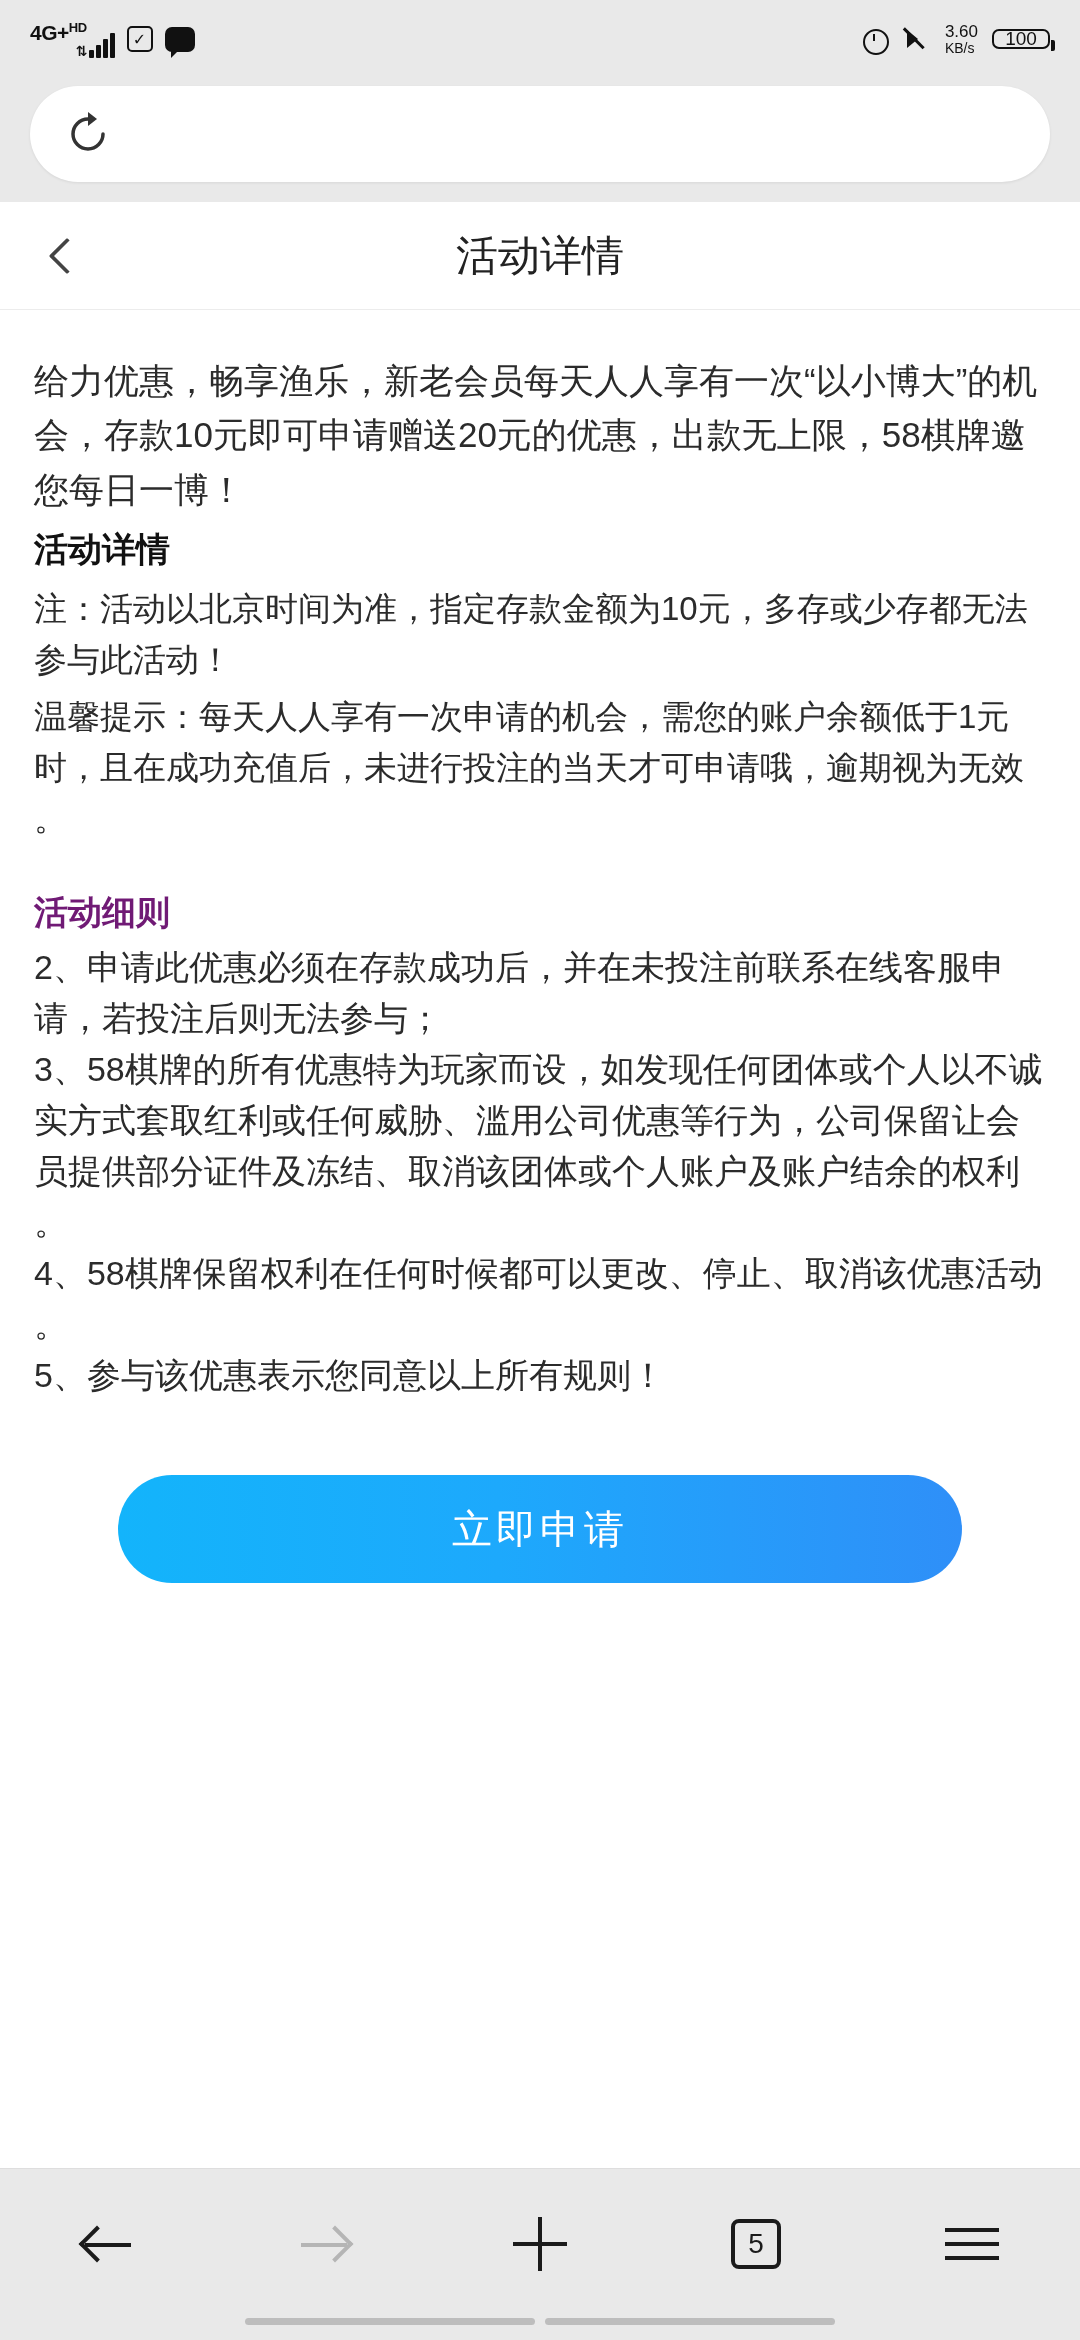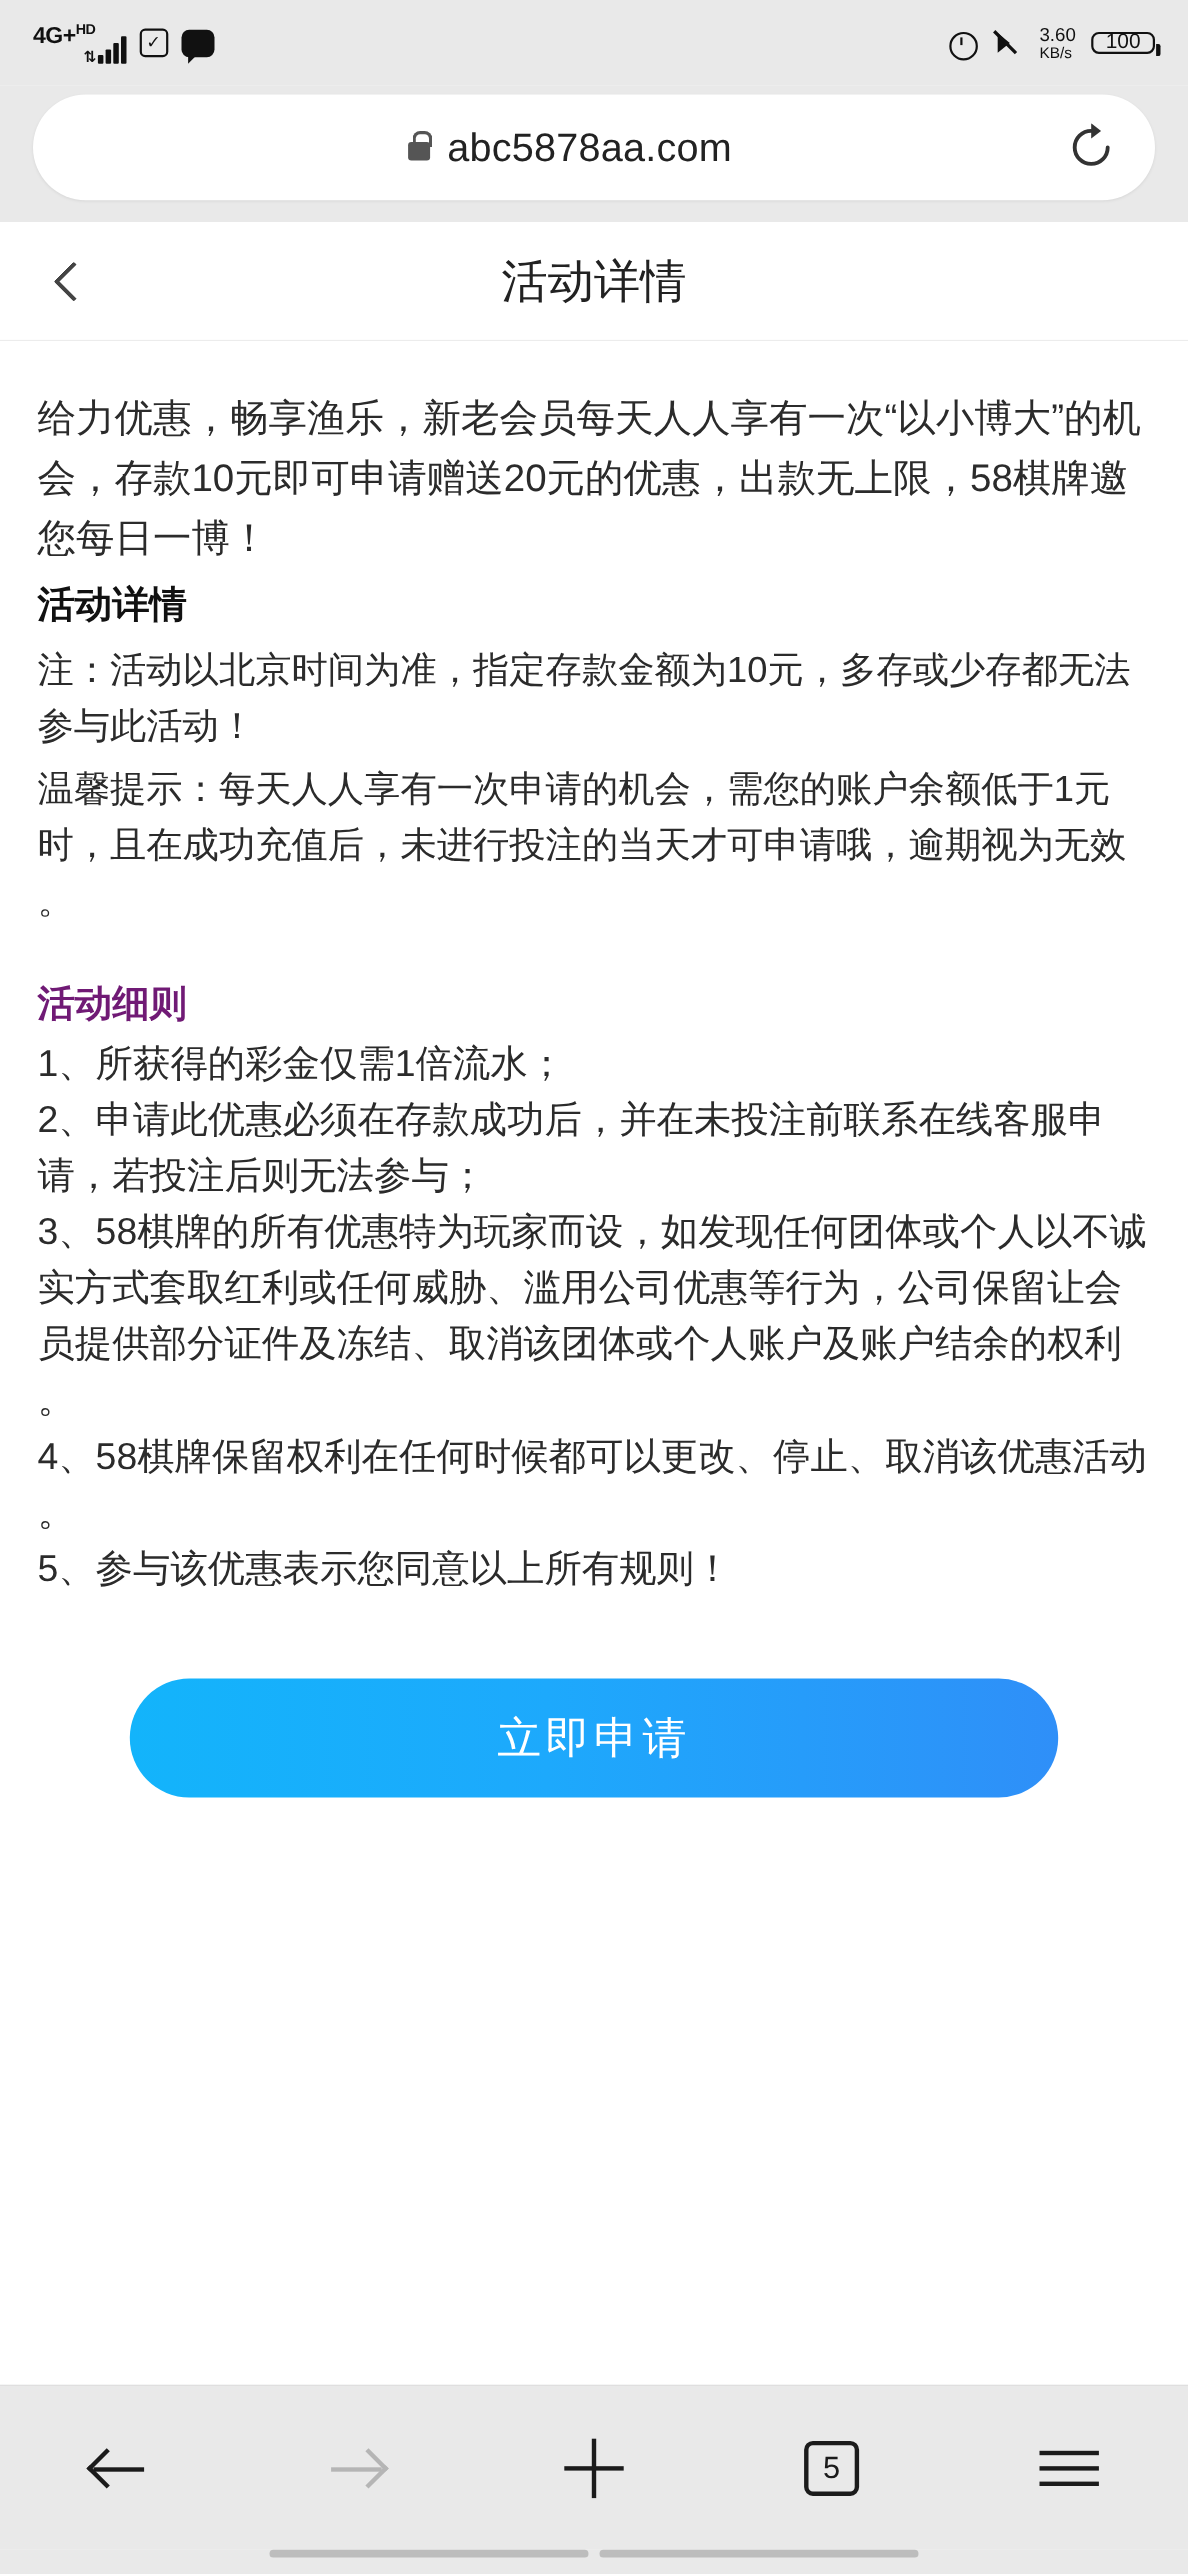--- a/index.html
+++ b/index.html
@@ -301,24 +301,20 @@
         <div class="u">KB/s</div>
       </div>
       <div class="battery">
         <span>100</span>
       </div>
     </div>
   </div>
 
   <div class="urlbar-wrap">
     <div class="urlbar">
-      <div class="url-center">
-        <span class="lock"></span>
-        <span class="url-text">abc5878aa.com</span>
-      </div>
       <div class="reload">
         <svg width="44" height="44" viewBox="0 0 44 44">
           <path d="M22 7 A15 15 0 1 0 37 22" fill="none" stroke="#333" stroke-width="3.5" stroke-linecap="round"></path>
           <path d="M22 0 L22 14 L31 7 Z" fill="#333"></path>
         </svg>
       </div>
     </div>
   </div>
 
   <div class="page-header">
@@ -328,21 +324,20 @@
 
   <div class="content">
     <div class="intro">给力优惠，畅享渔乐，新老会员每天人人享有一次“以小博大”的机会，存款10元即可申请赠送20元的优惠，出款无上限，58棋牌邀您每日一博！</div>
     <div class="sec-title">活动详情</div>
 
 
     <div class="note">注：活动以北京时间为准，指定存款金额为10元，多存或少存都无法参与此活动！</div>
     <div class="tip">温馨提示：每天人人享有一次申请的机会，需您的账户余额低于1元时，且在成功充值后，未进行投注的当天才可申请哦，逾期视为无效 。</div>
 
     <div class="rules-title">活动细则</div>
-    <div class="rule">1、所获得的彩金仅需1倍流水；</div>
     <div class="rule">2、申请此优惠必须在存款成功后，并在未投注前联系在线客服申请，若投注后则无法参与；</div>
     <div class="rule">3、58棋牌的所有优惠特为玩家而设，如发现任何团体或个人以不诚实方式套取红利或任何威胁、滥用公司优惠等行为，公司保留让会员提供部分证件及冻结、取消该团体或个人账户及账户结余的权利 。</div>
     <div class="rule">4、58棋牌保留权利在任何时候都可以更改、停止、取消该优惠活动 。</div>
     <div class="rule">5、参与该优惠表示您同意以上所有规则！</div>
 
     <div class="cta-wrap">
       <button class="cta">立即申请</button>
     </div>
   </div>
 

